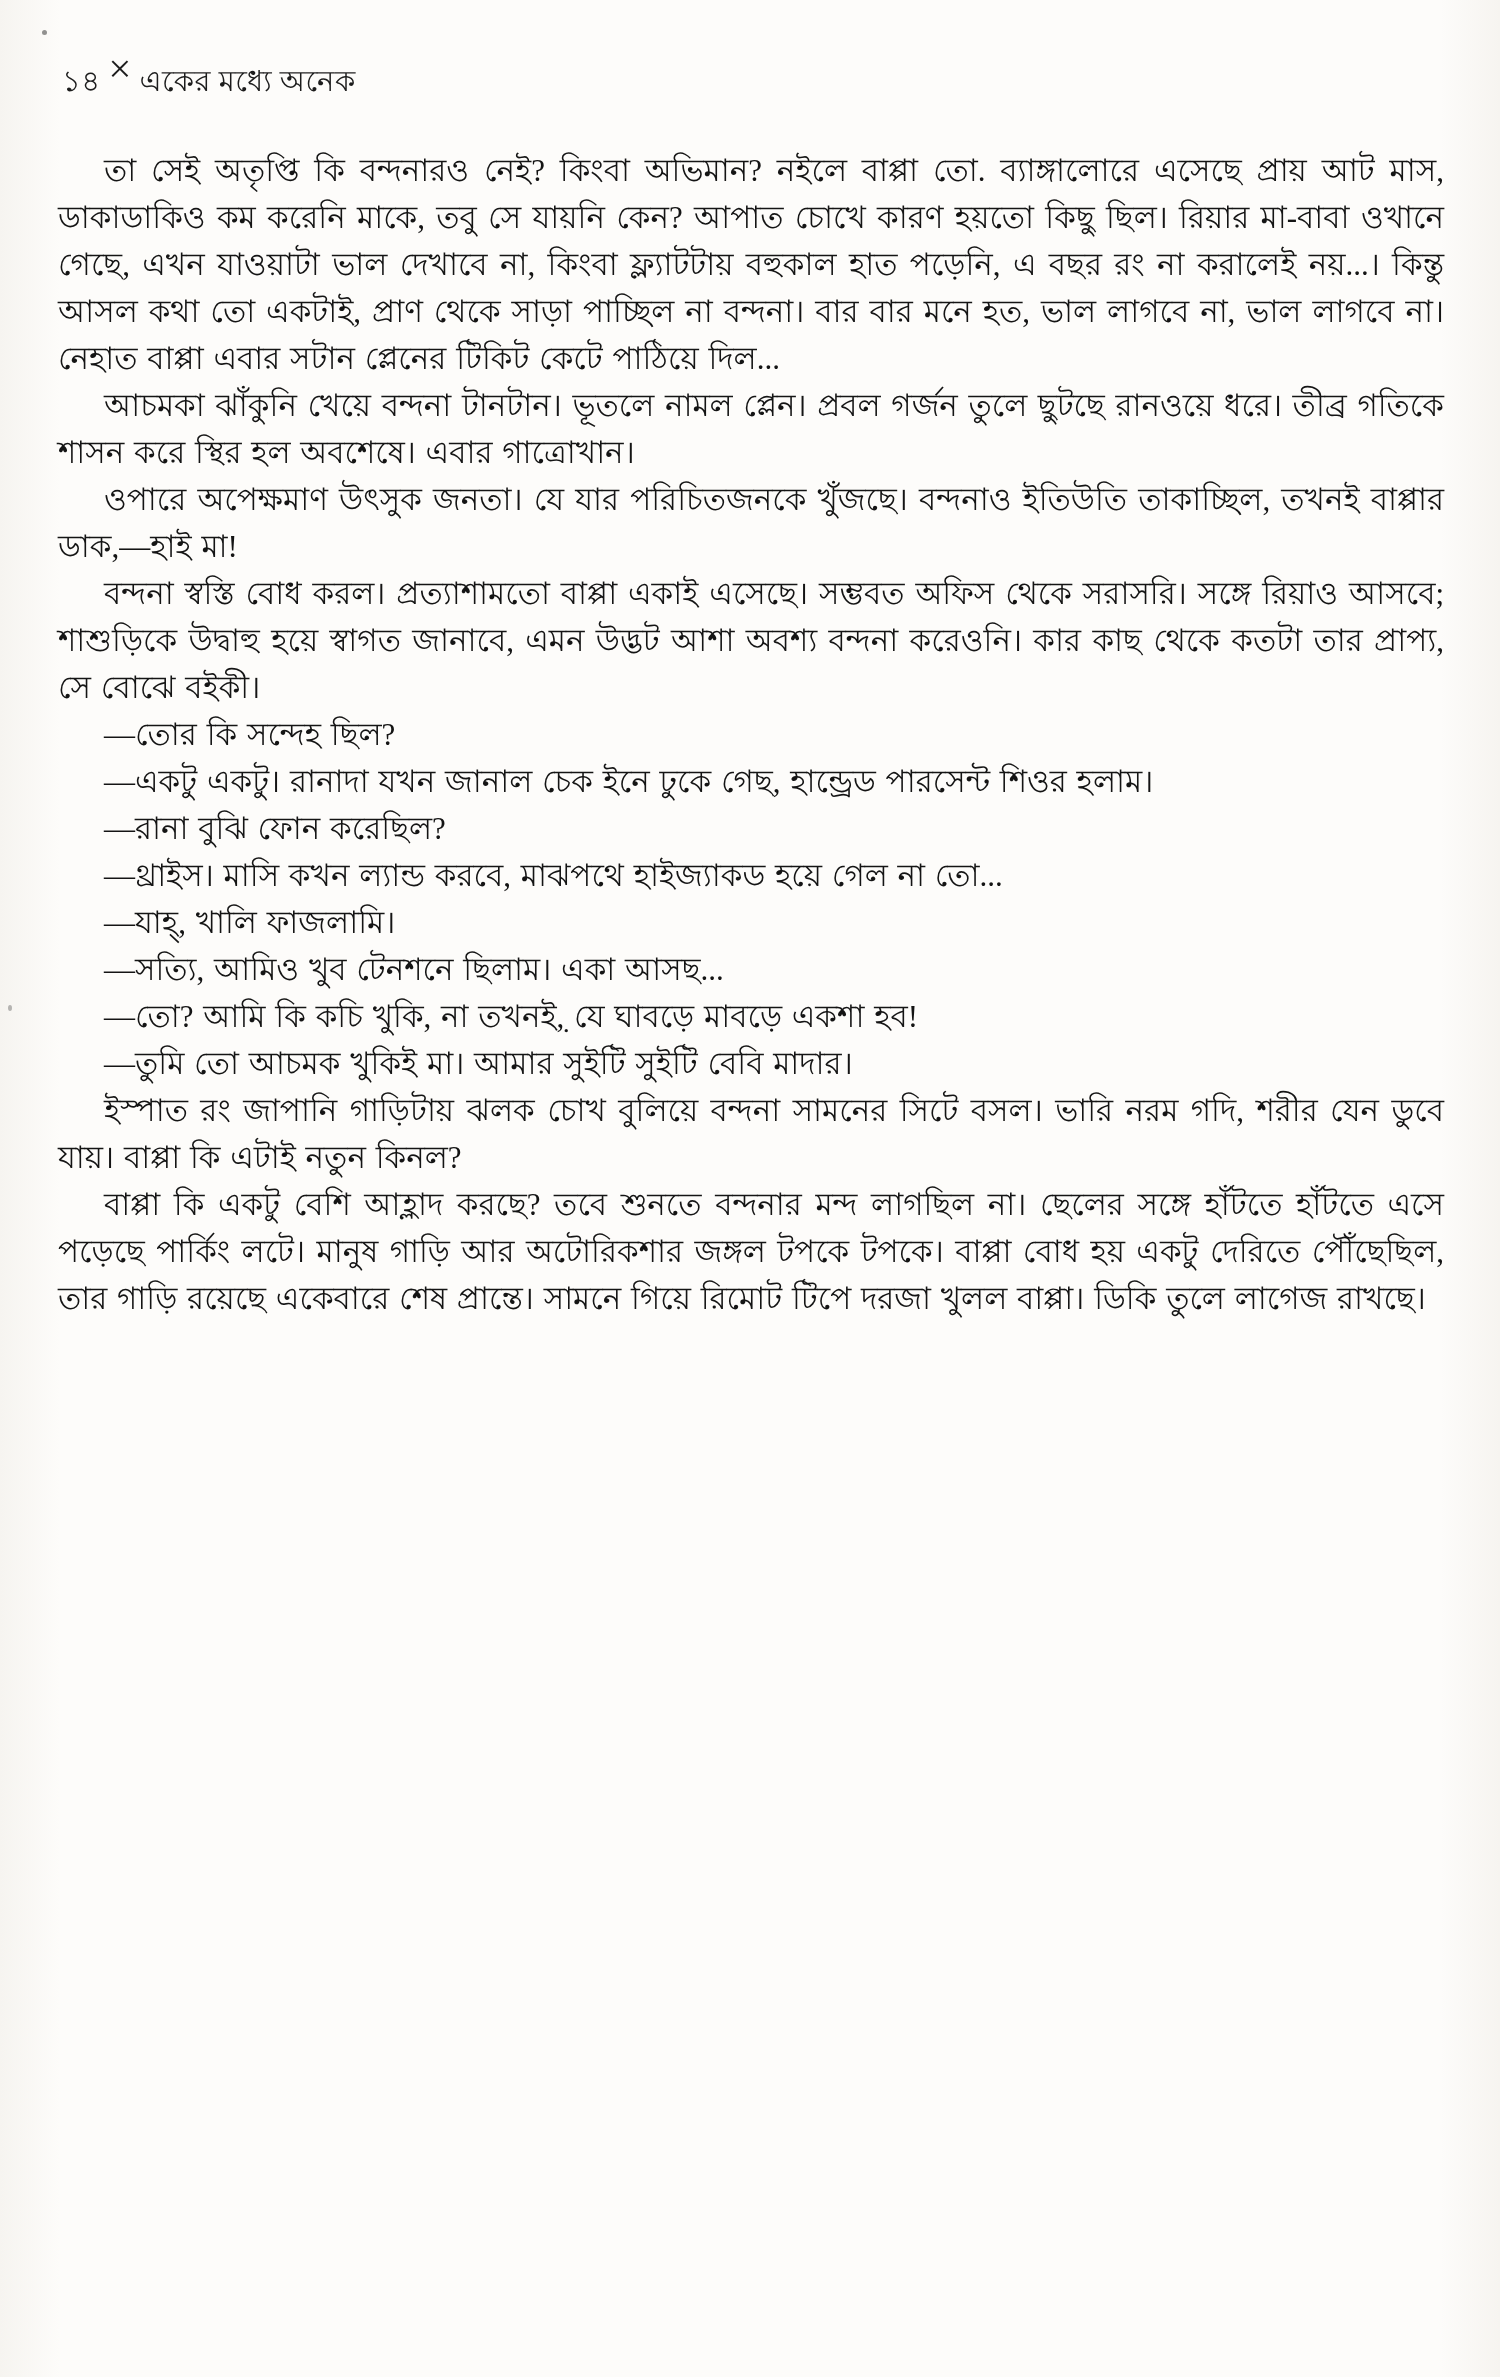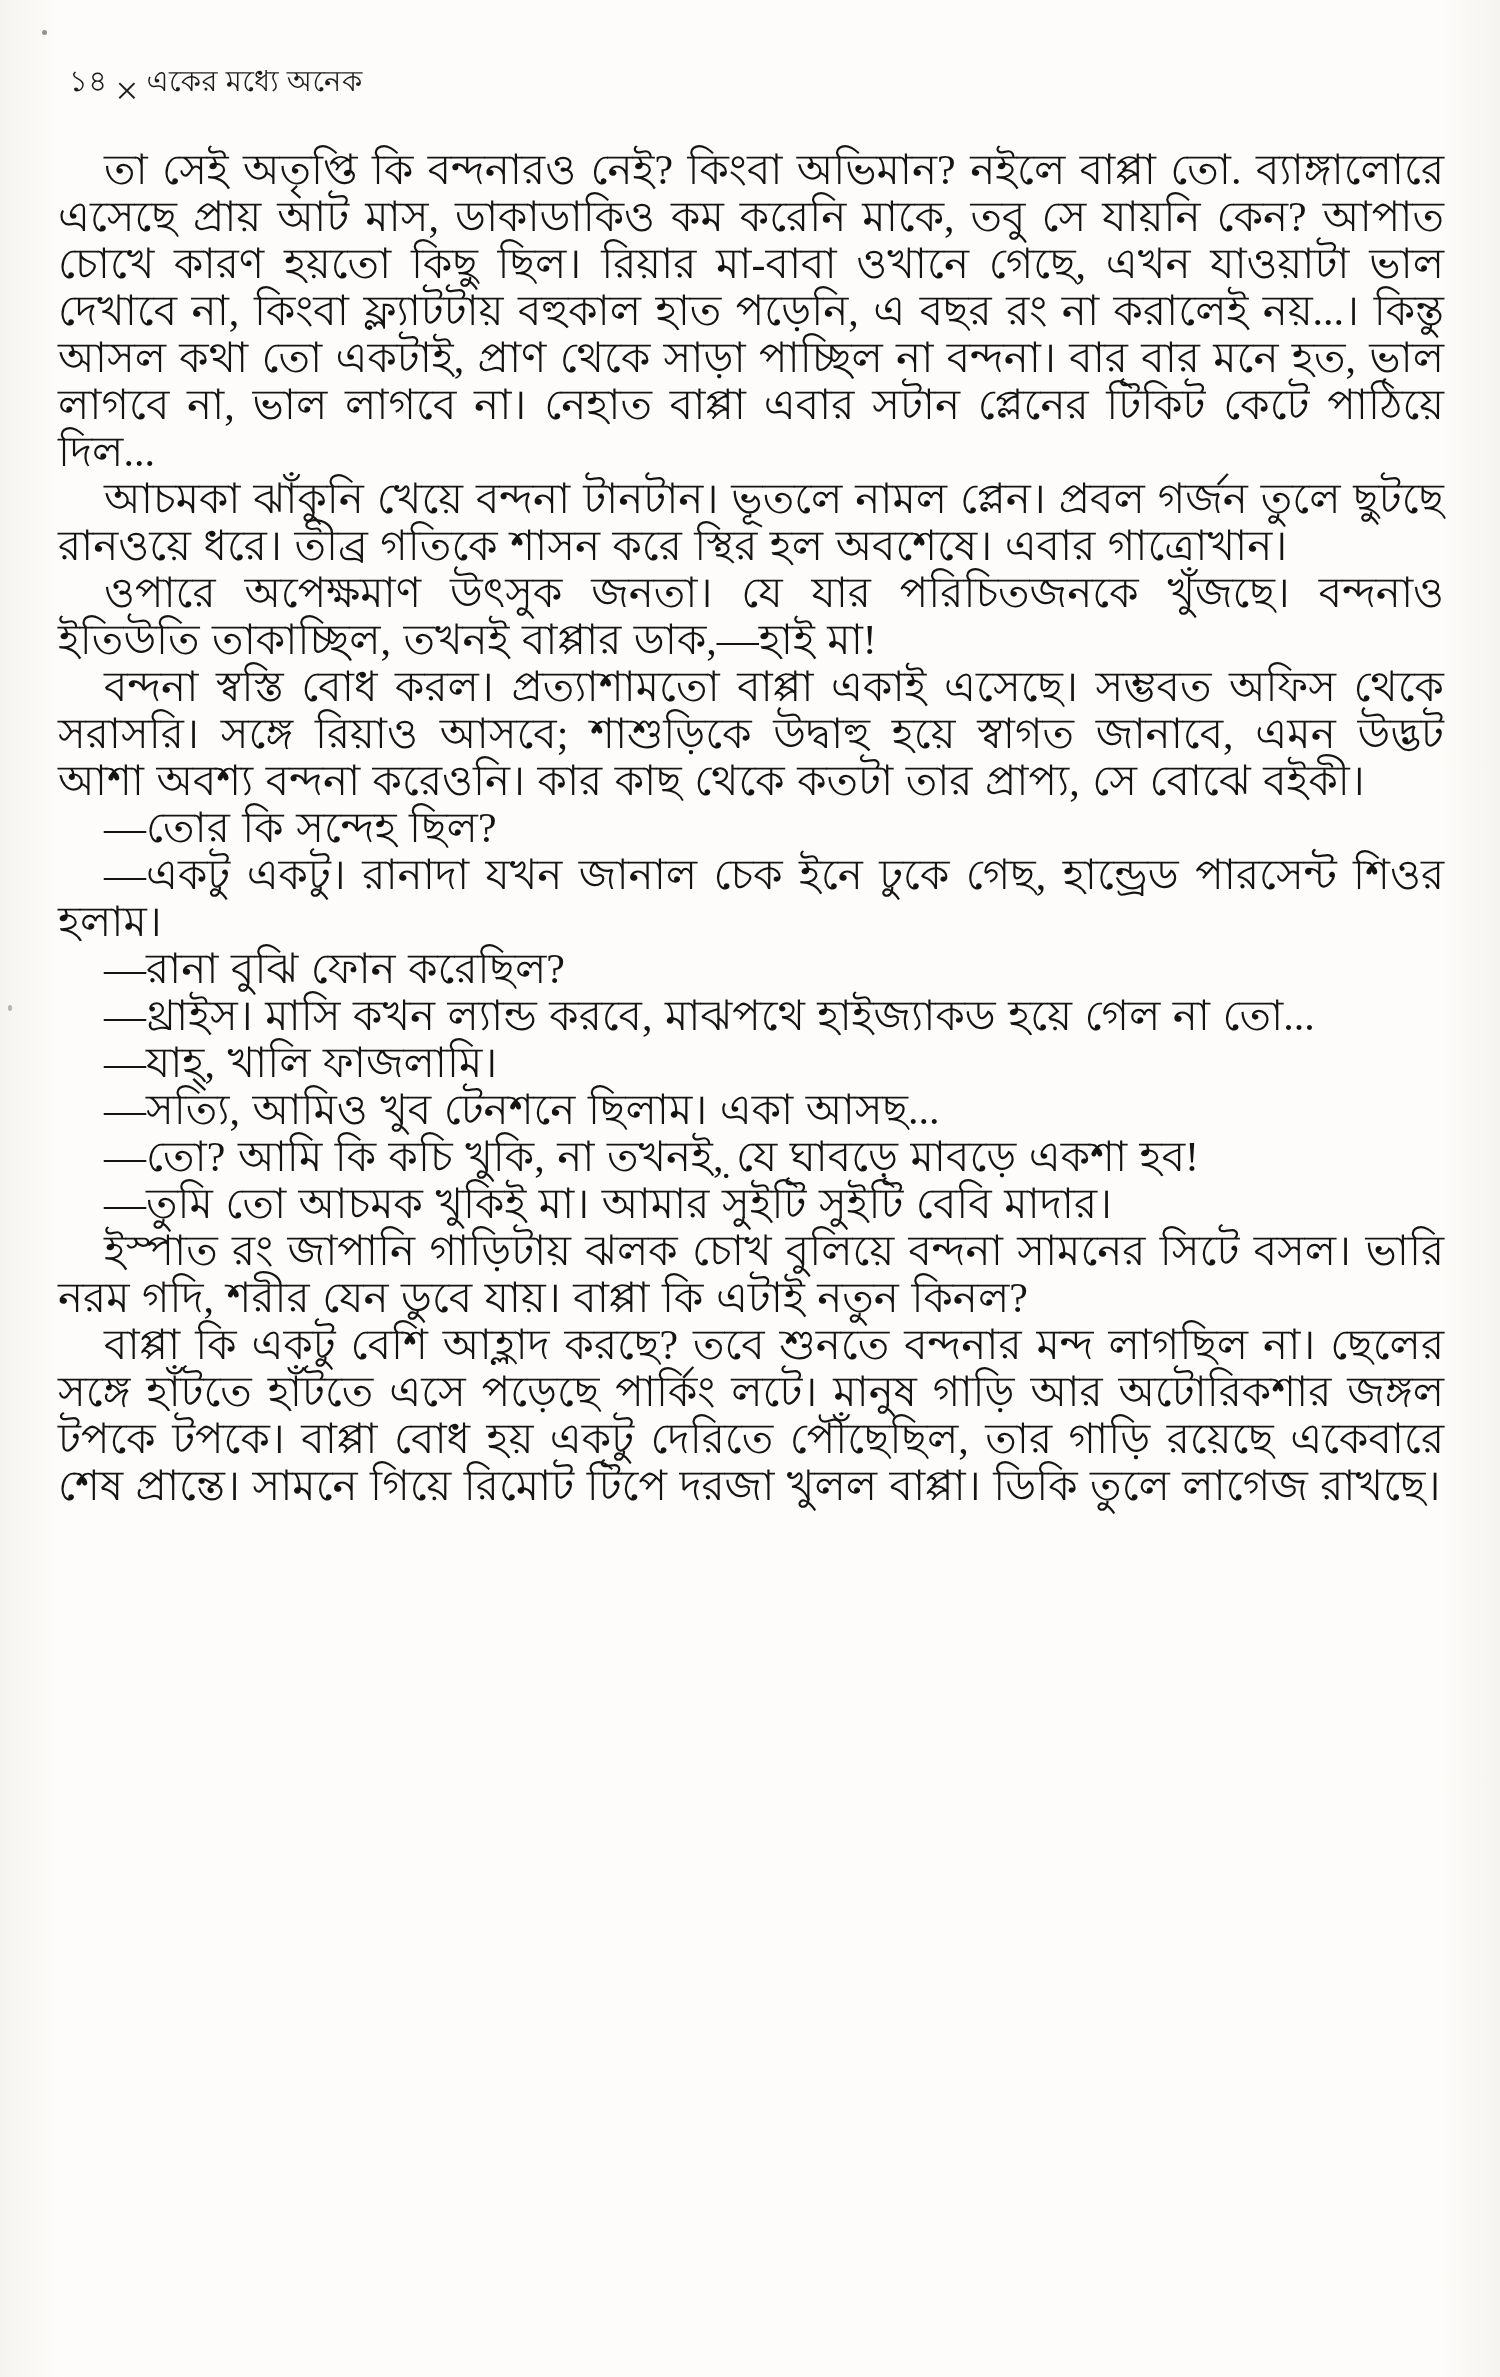--- a/index.html
+++ b/index.html
@@ -22,33 +22,33 @@
     width: 1500px;
     height: 2377px;
     background:
       linear-gradient(90deg, #f6f4f0 0%, #fdfcfa 4%, #fdfcfa 96%, #f6f4f0 100%);
     box-sizing: border-box;
     padding: 58px 56px 40px 58px;
   }
   .page-header {
     font-size: 29px;
     letter-spacing: 0.5px;
-    margin: 0 0 40px 11px;
+    margin: 0 0 40px 4px;
     color: #1c1c1c;
     display: flex;
-    align-items: flex-end;
+    align-items: flex-start;
     gap: 10px;
   }
   .page-header .sep {
     font-size: 24px;
     position: relative;
     top: -2px;
   }
   .page-body {
-    font-size: 42px;
+    font-size: 31px;
     line-height: 47px;
     text-align: justify;
     color: #141414;
   }
   .page-body p.para {
     margin: 0;
     text-indent: 46px;
     word-spacing: 2px;
   }
   

